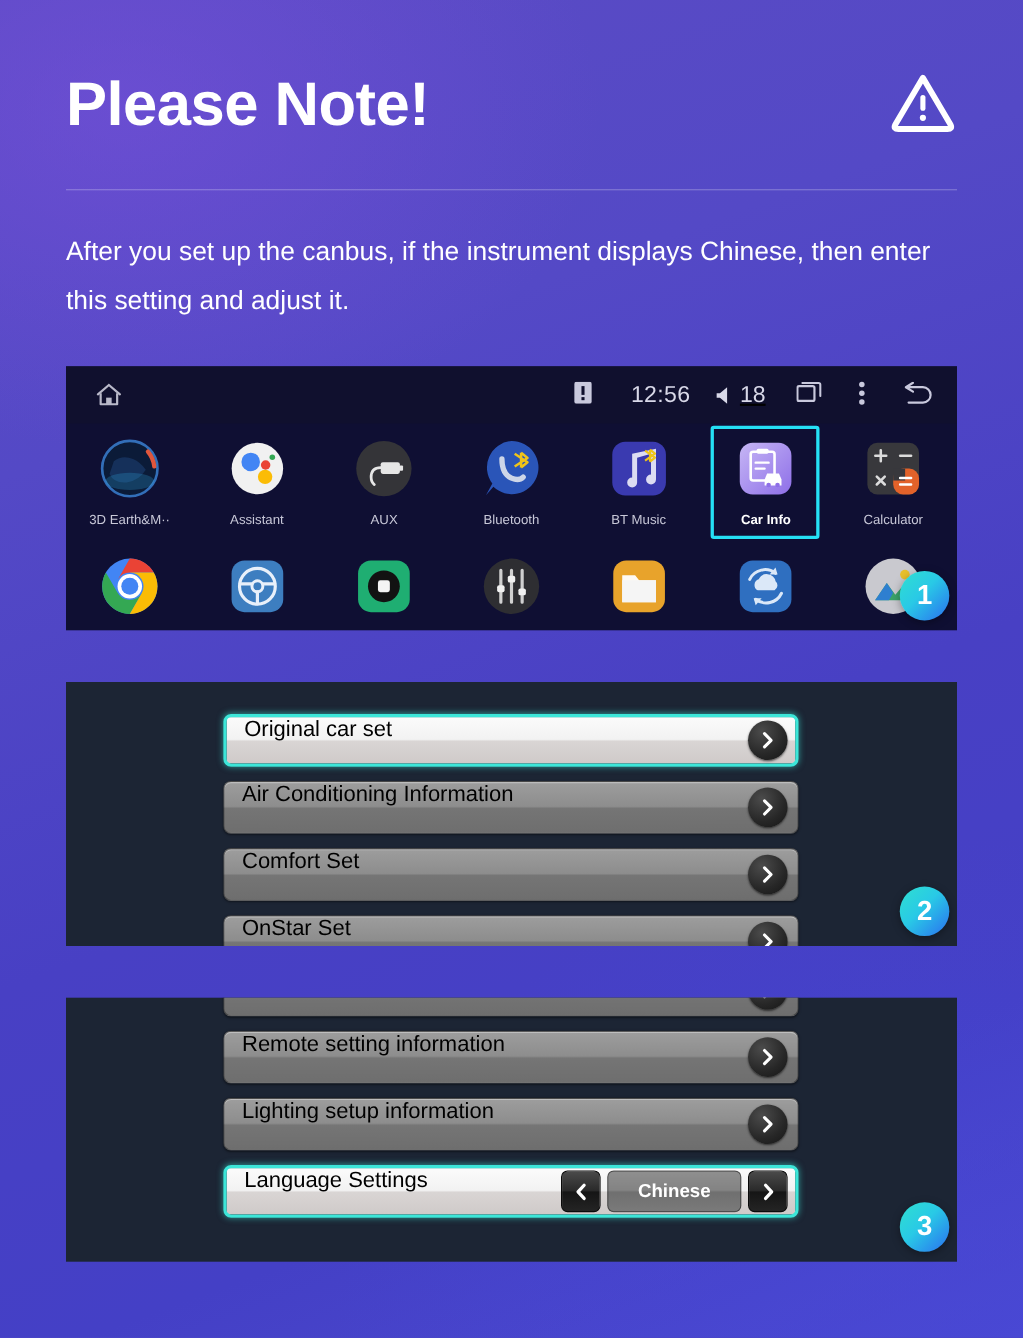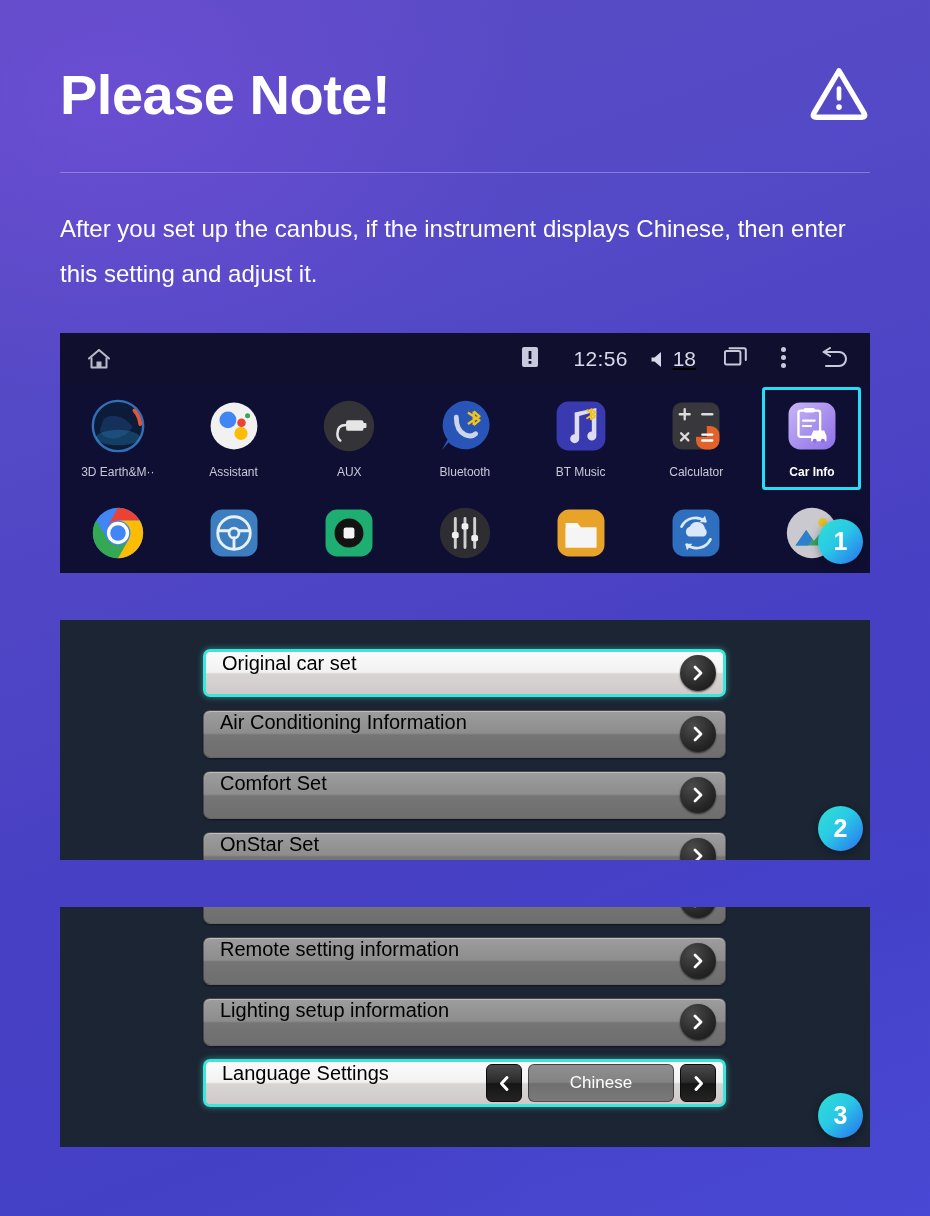--- a/index.html
+++ b/index.html
@@ -245,29 +245,29 @@
   .lang-btn {
     width: 36px; height: 38px;
     border-radius: 6px;
     background: linear-gradient(180deg, #4a4a4a 0%, #2a2a2a 48%, #151515 52%, #242424 100%);
     border: 1px solid #0a0a0a;
     display: flex; align-items: center; justify-content: center;
     box-sizing: border-box;
   }
   .lang-btn svg { width: 17px; height: 17px; }
   .lang-value {
-    width: 146px; height: 38px;
+    width: 122px; height: 38px;
     border-radius: 6px;
     background: linear-gradient(180deg, #8f8f8f 0%, #838383 48%, #6f6f6f 52%, #7a7a7a 100%);
     border: 1px solid rgba(0,0,0,0.45);
     display: flex; align-items: center; justify-content: center;
     box-sizing: border-box;
     font-size: 17px;
     color: #ffffff;
-    font-weight: 400;
+    font-weight: 700;
   }
 </style>
 </head>
 <body>
 
 <div id="page">
 
   <div class="header">
     <h1 class="title">Please Note!</h1>
     <span class="warn-icon">
@@ -379,35 +379,20 @@
 
       <div class="app-cell">
         <span class="app-icon-wrap">
           <svg viewBox="0 0 62 62" width="56" height="56">
             <rect x="4" y="4" width="54" height="54" rx="13" fill="#3a3ab0"></rect>
             <path d="M24 40 a5 5 0 1 0 5 5 V20 l14 -4 v21 a5 5 0 1 0 5 5 V11 L24 16 Z" fill="#dcdcf2"></path>
             <path d="M42 12 v12 M42 12 l5 4 l-10 7 M42 24 l5 -4 l-10 -7" fill="none" stroke="#f0c419" stroke-width="2.2" stroke-linejoin="round"></path>
           </svg>
         </span>
         <span class="app-label">BT Music</span>
-      </div>
-
-      <div class="app-cell">
-        <span class="app-icon-wrap">
-          <svg viewBox="0 0 62 62" width="56" height="56">
-            <rect x="5" y="5" width="52" height="52" rx="10" fill="#38383c"></rect>
-            <rect x="31" y="31" width="26" height="26" rx="10" fill="#e2622a"></rect>
-            <rect x="31" y="31" width="12" height="12" fill="#38383c"></rect>
-            <path d="M13 18 h11 M18.5 12.5 v11" stroke="#dcdcdc" stroke-width="2.6" stroke-linecap="round"></path>
-            <path d="M38 18 h11" stroke="#dcdcdc" stroke-width="2.6" stroke-linecap="round"></path>
-            <path d="M14.5 39 l8 8 M22.5 39 l-8 8" stroke="#dcdcdc" stroke-width="2.6" stroke-linecap="round"></path>
-            <path d="M38 40.5 h11 M38 47 h11" stroke="#ffffff" stroke-width="2.6" stroke-linecap="round"></path>
-          </svg>
-        </span>
-        <span class="app-label">Calculator</span>
       </div>
 
       <div class="app-cell selected">
         <span class="sel-box"></span>
         <span class="app-icon-wrap">
           <svg viewBox="0 0 62 62" width="56" height="56">
             <defs>
               <linearGradient id="carinfograd" x1="0" y1="0" x2="1" y2="1">
                 <stop offset="0%" stop-color="#c6b6f5"></stop>
                 <stop offset="100%" stop-color="#8e6fe8"></stop>
@@ -417,20 +402,35 @@
             <rect x="16" y="14" width="24" height="29" rx="2.5" fill="none" stroke="#ffffff" stroke-width="2.6"></rect>
             <rect x="22" y="11" width="12" height="5" rx="1.6" fill="#ffffff"></rect>
             <path d="M21 25 h13 M21 31 h9" stroke="#ffffff" stroke-width="2.4" stroke-linecap="round"></path>
             <path d="M30 42 l2.5 -6 h12 l2.5 6 v6 h-17 z" fill="#ffffff"></path>
             <circle cx="34" cy="47.5" r="2.3" fill="#8e6fe8"></circle>
             <circle cx="43" cy="47.5" r="2.3" fill="#8e6fe8"></circle>
           </svg>
         </span>
         <span class="app-label">Car Info</span>
       </div>
+
+      <div class="app-cell">
+        <span class="app-icon-wrap">
+          <svg viewBox="0 0 62 62" width="56" height="56">
+            <rect x="5" y="5" width="52" height="52" rx="10" fill="#38383c"></rect>
+            <rect x="31" y="31" width="26" height="26" rx="10" fill="#e2622a"></rect>
+            <rect x="31" y="31" width="12" height="12" fill="#38383c"></rect>
+            <path d="M13 18 h11 M18.5 12.5 v11" stroke="#dcdcdc" stroke-width="2.6" stroke-linecap="round"></path>
+            <path d="M38 18 h11" stroke="#dcdcdc" stroke-width="2.6" stroke-linecap="round"></path>
+            <path d="M14.5 39 l8 8 M22.5 39 l-8 8" stroke="#dcdcdc" stroke-width="2.6" stroke-linecap="round"></path>
+            <path d="M38 40.5 h11 M38 47 h11" stroke="#ffffff" stroke-width="2.6" stroke-linecap="round"></path>
+          </svg>
+        </span>
+        <span class="app-label">Calculator</span>
+      </div>
     </div>
 
     <div class="app-row2">
 
       <div class="app-cell">
         <span class="app-icon-wrap">
           <svg viewBox="0 0 62 62" width="60" height="60">
             <circle cx="31" cy="31" r="26" fill="#4285f4"></circle>
             <path d="M31 5 a26 26 0 0 1 22.5 13 H31 a13 13 0 0 0 -11.2 6.5 Z" fill="#ea4335"></path>
             <path d="M8.5 18 A26 26 0 0 0 31 57 l11.2 -19.5 a13 13 0 0 1 -22.4 0 Z" fill="#34a853"></path>

